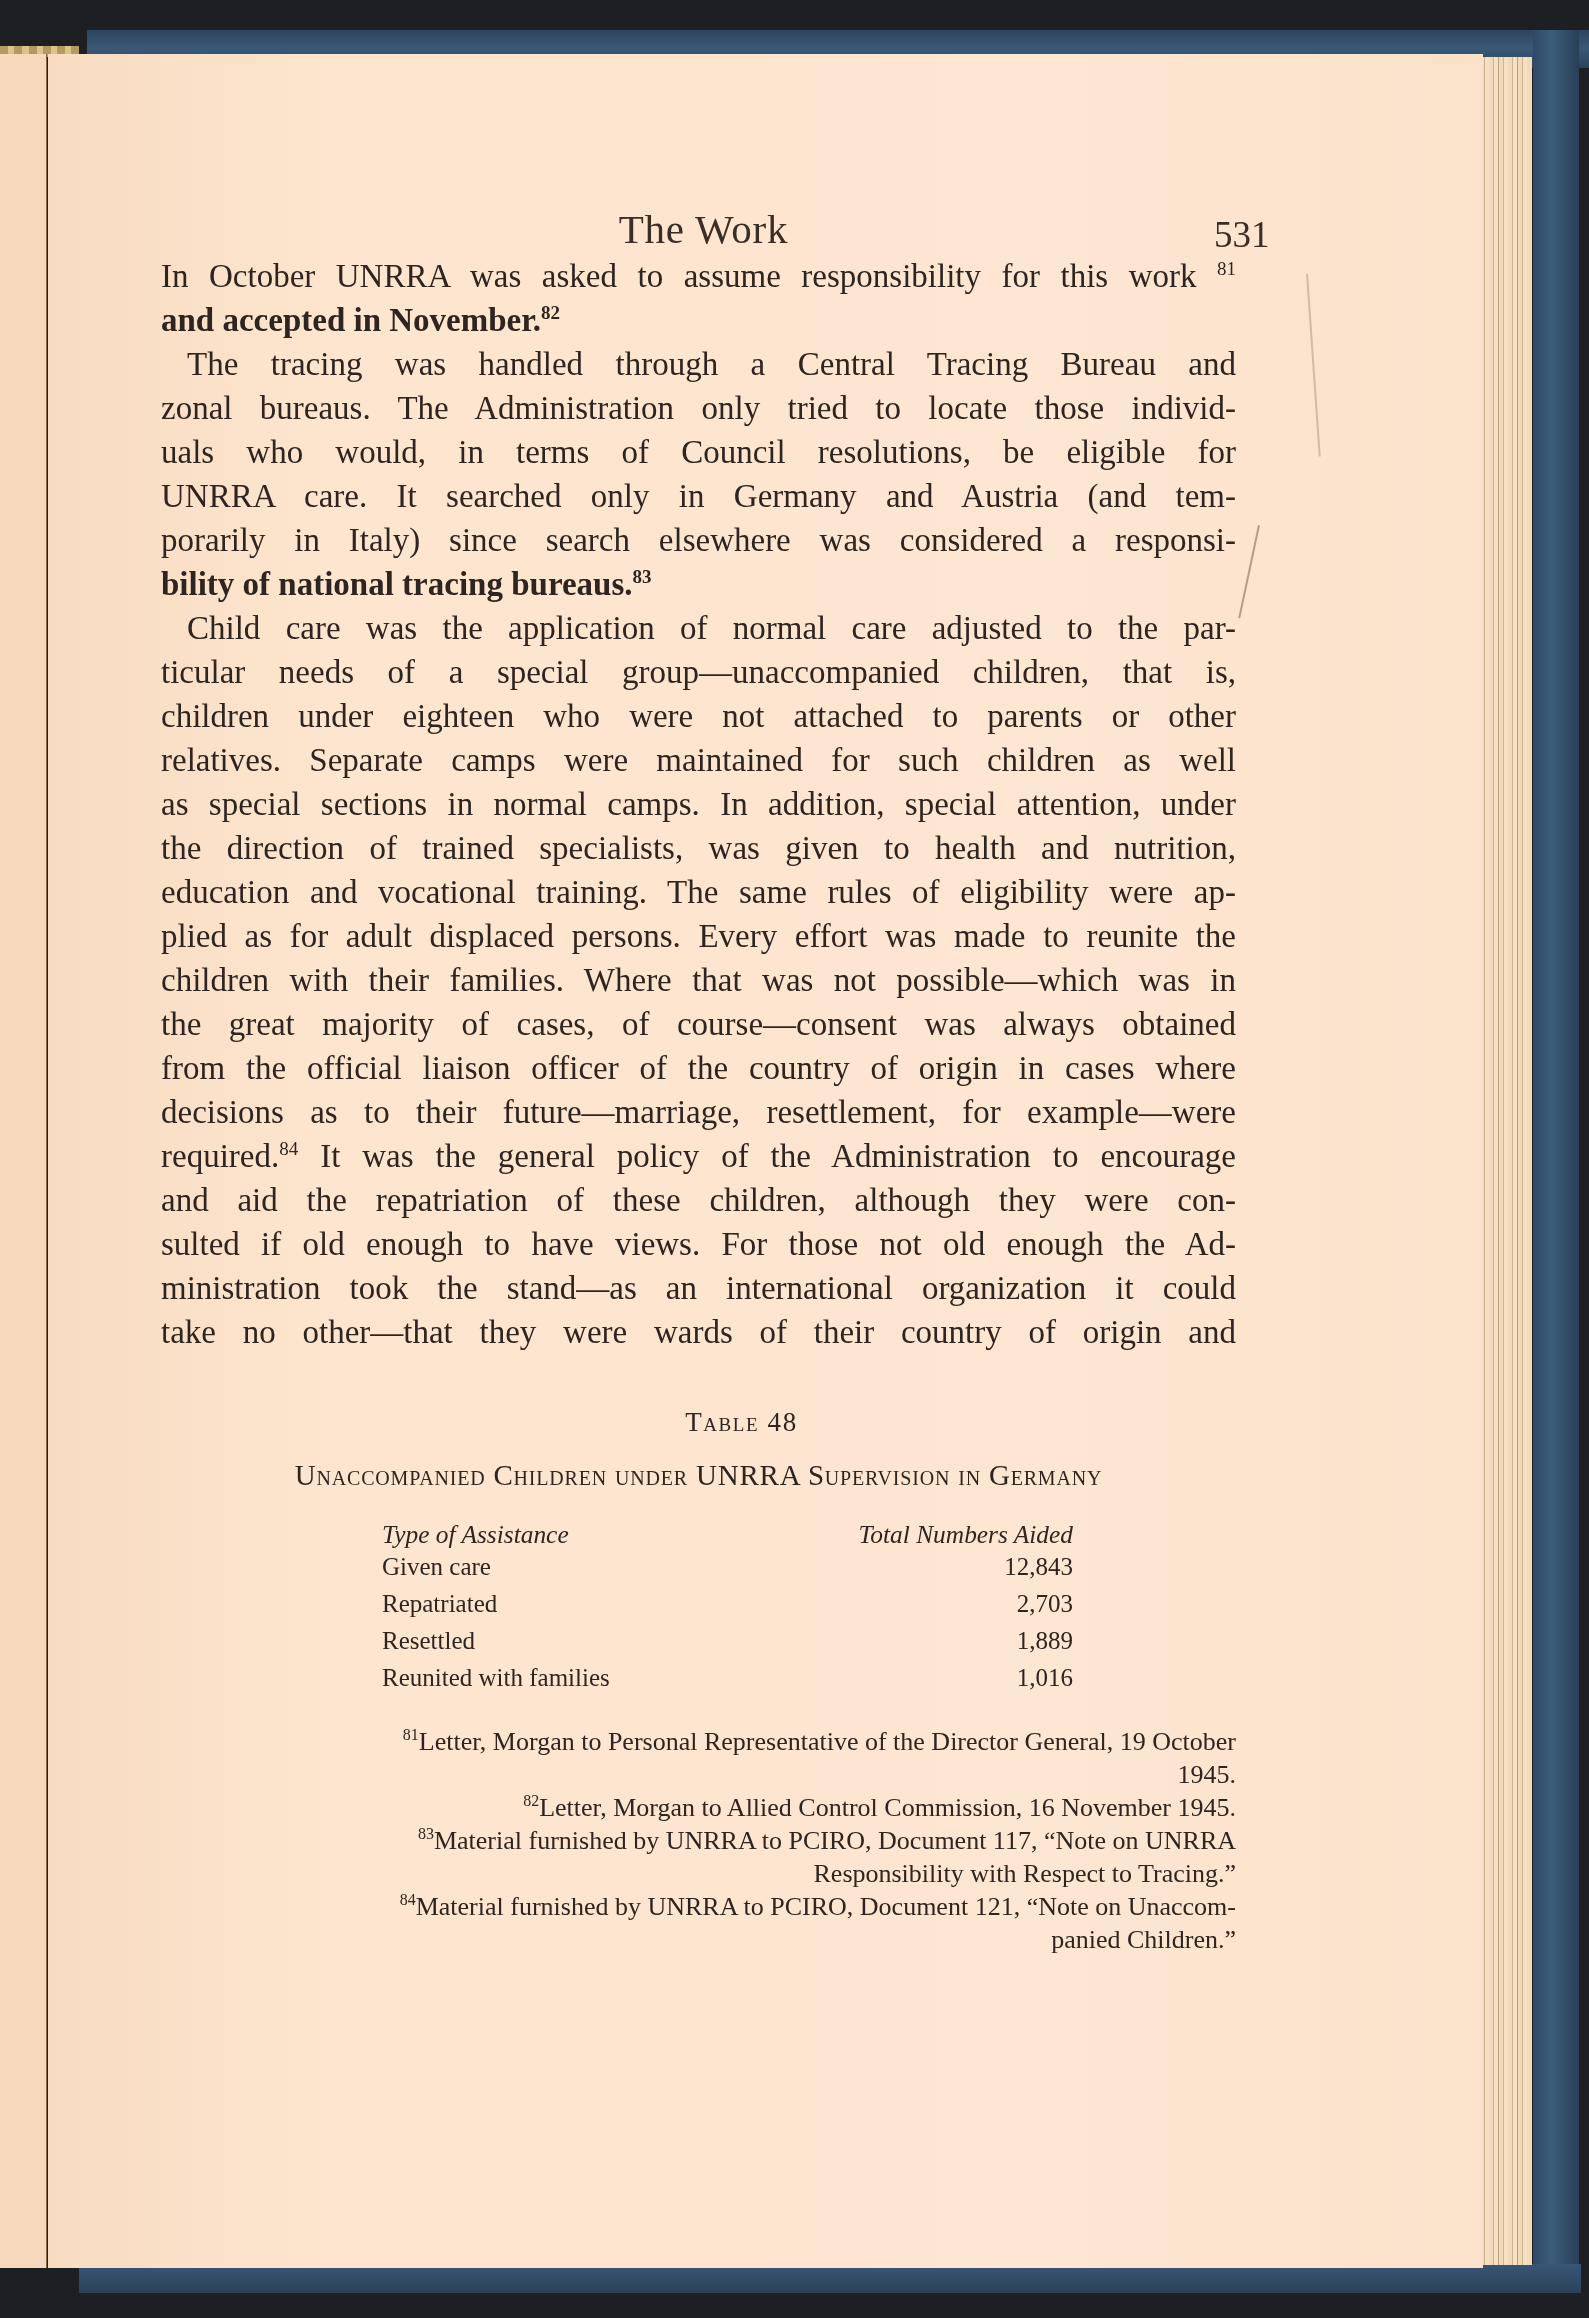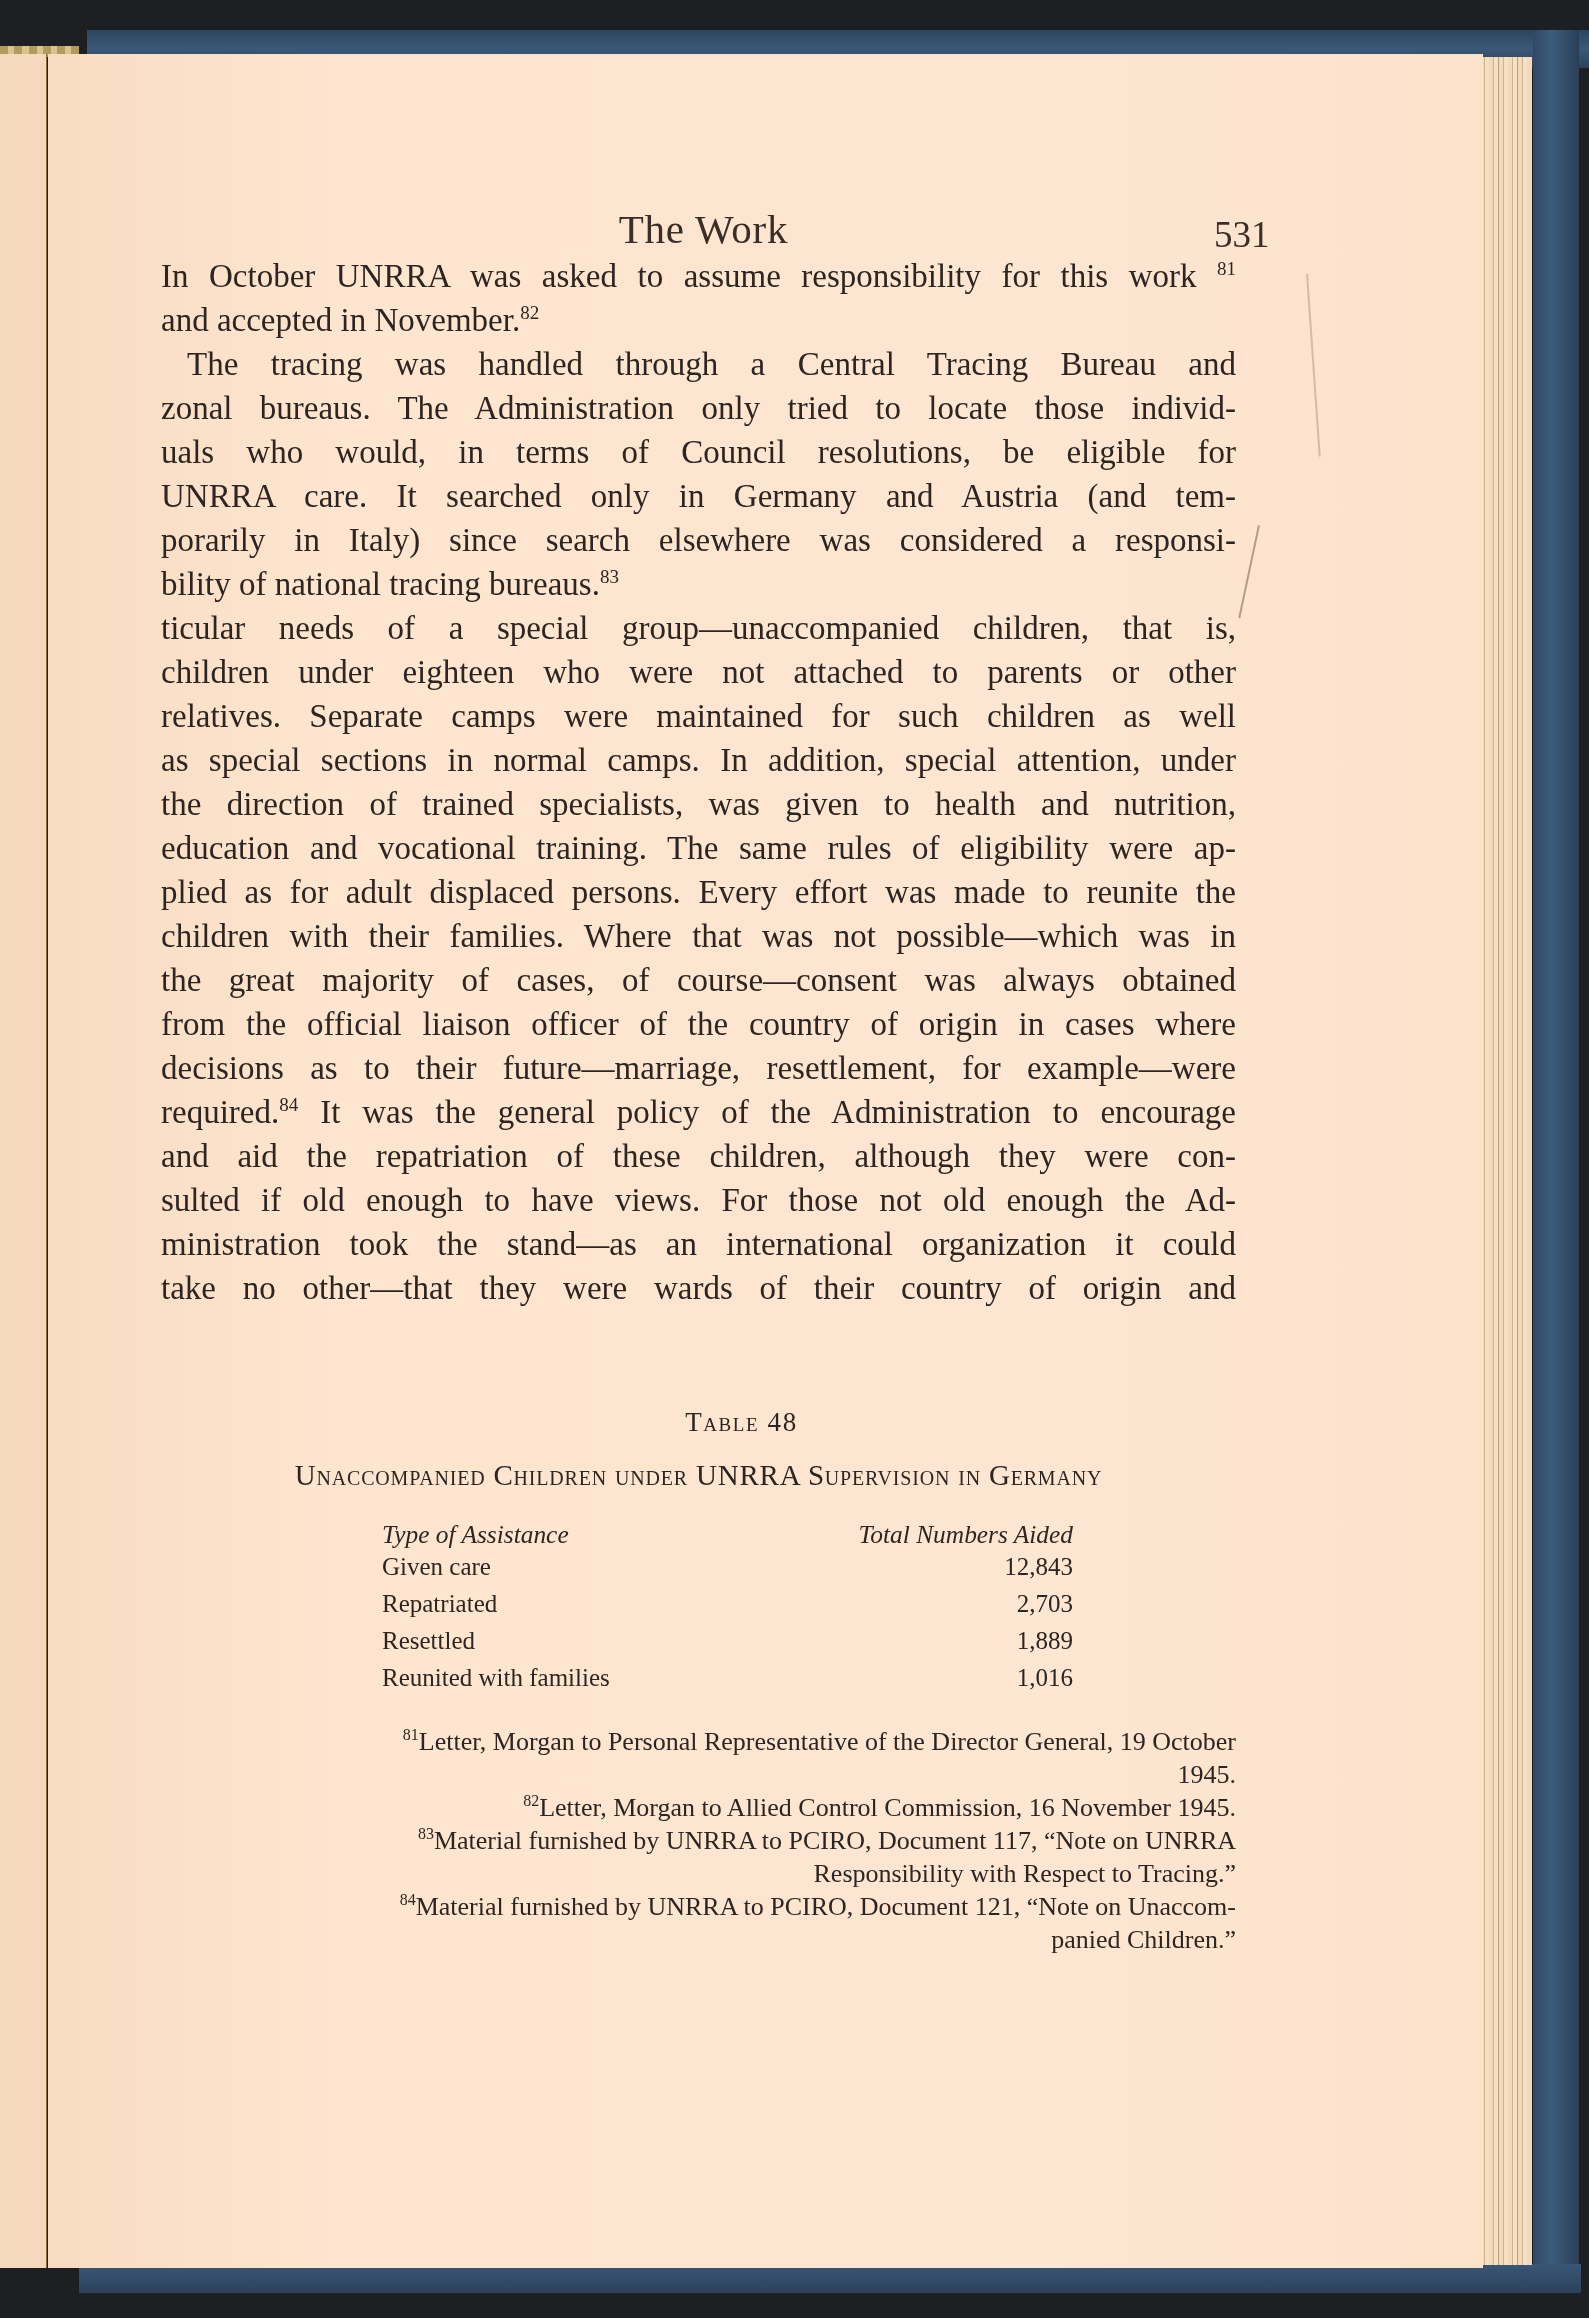--- a/index.html
+++ b/index.html
@@ -42,21 +42,21 @@
     font-size:41px; color:#3a2e26; letter-spacing:0.8px;
   }
   .page-num {
     position:absolute; left:1214px; top:213px; font-size:37px; color:#3a2e26;
   }
   .body-text {
     position:absolute; left:161px; top:254px; width:1075px;
     font-size:33px; line-height:44px; color:#2f2520;
   }
   .line { display:block; white-space:nowrap; text-align:justify; text-align-last:justify; height:44px; }
-  .line.last { text-align-last:left; }
+  .line.last { text-align-last:left;font-weight:bold; }
   .indent { padding-left:26px; }
   sup { font-size:19px; vertical-align:super; line-height:0; }
   .table-label {
     position:absolute; left:0; top:1407px; width:1407px; text-align:center;
     font-size:27px; color:#2f2520; font-variant:small-caps; letter-spacing:1.6px;padding-left:38px;
   }
   .table-title {
     position:absolute; left:161px; top:1459px; width:1075px; text-align:center;
     font-size:29px; color:#2f2520; font-variant:small-caps; letter-spacing:0.8px; white-space:nowrap;font-family:Liberation Serif, serif;
   }
@@ -98,20 +98,21 @@
 
 <div class="body-text" id="body-text">
     <span class="line"><span>In October UNRRA was asked to assume responsibility for this work </span><sup>81</sup></span>
     <span class="line last"><span>and accepted in November.</span><sup>82</sup></span>
     <span class="line indent"><span>The tracing was handled through a Central Tracing Bureau and</span></span>
     <span class="line"><span>zonal bureaus. The Administration only tried to locate those individ-</span></span>
     <span class="line"><span>uals who would, in terms of Council resolutions, be eligible for</span></span>
     <span class="line"><span>UNRRA care. It searched only in Germany and Austria (and tem-</span></span>
     <span class="line"><span>porarily in Italy) since search elsewhere was considered a responsi-</span></span>
     <span class="line last"><span>bility of national tracing bureaus.</span><sup>83</sup></span>
+    <span class="line indent"><span>Child care was the application of normal care adjusted to the par-</span></span>
     <span class="line"><span>ticular needs of a special group—unaccompanied children, that is,</span></span>
     <span class="line"><span>children under eighteen who were not attached to parents or other</span></span>
     <span class="line"><span>relatives. Separate camps were maintained for such children as well</span></span>
     <span class="line"><span>as special sections in normal camps. In addition, special attention, under</span></span>
     <span class="line"><span>the direction of trained specialists, was given to health and nutrition,</span></span>
     <span class="line"><span>education and vocational training. The same rules of eligibility were ap-</span></span>
     <span class="line"><span>plied as for adult displaced persons. Every effort was made to reunite the</span></span>
     <span class="line"><span>children with their families. Where that was not possible—which was in</span></span>
     <span class="line"><span>the great majority of cases, of course—consent was always obtained</span></span>
     <span class="line"><span>from the official liaison officer of the country of origin in cases where</span></span>

